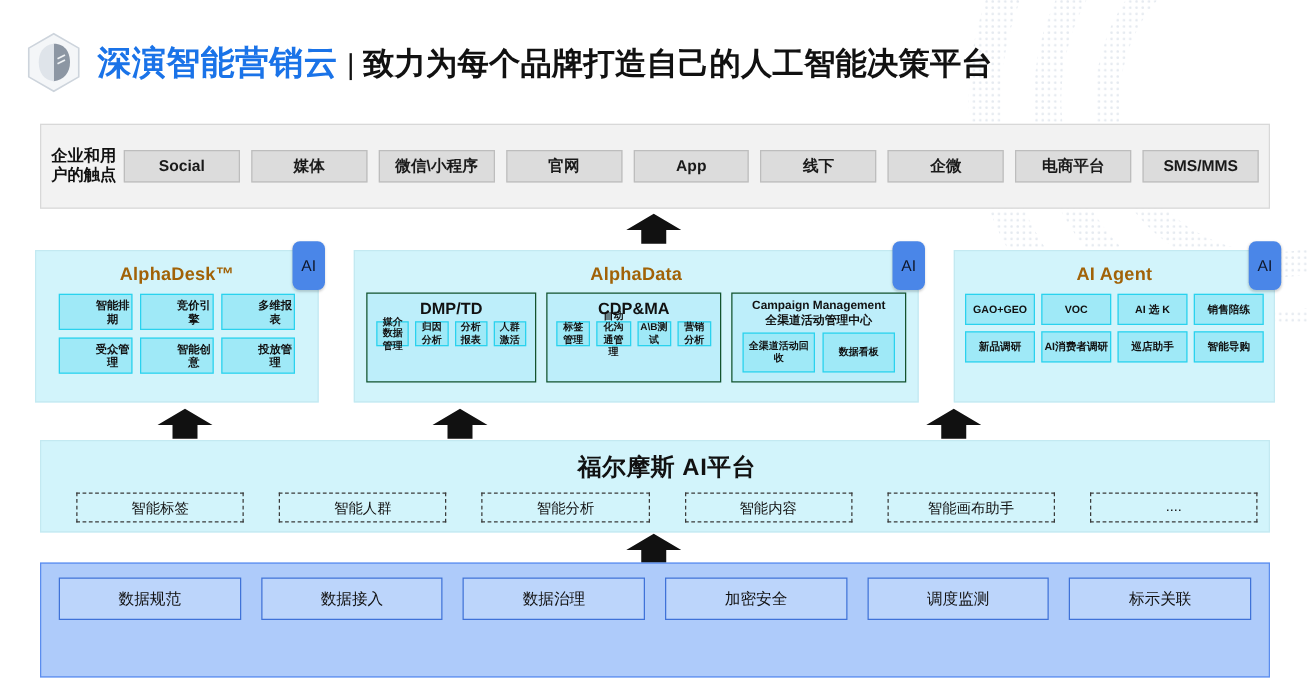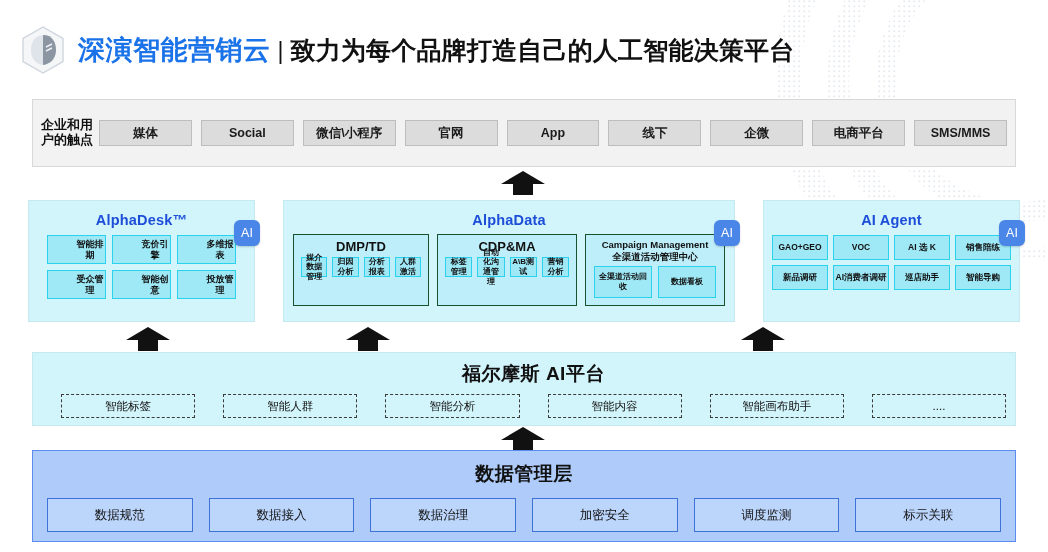--- a/index.html
+++ b/index.html
@@ -43,29 +43,28 @@
     font-size:12.5px; font-weight:bold; color:#1a1a1a; white-space:nowrap;
   }
 
   
   .product-row{ position:absolute; left:28px; top:200px; width:992px; height:122px; }
   .panel{
     position:absolute; top:0; height:122px;
     background:#d2f4fb; border:1px solid #c3e9f1;
   }
   .panel-title{
-    text-align:center; font-size:14.5px; font-weight:bold; color:#1d4ed8;
+    text-align:center; font-size:14.5px; font-weight:bold; color:#a16207;
     padding-top:11px; letter-spacing:.2px;
   }
   .ai-badge{
-    position:absolute; top:-8px; right:-6px; width:26px; height:26px;
-    background:#4a86e8; border-radius:6px; color:#ffffff; font-size:12.5px;
+    position:absolute; top:-8px; right:-6px; width:26px; height:39px;
+    background:#4a86e8; border-radius:6px; color:#0f172a; font-size:12.5px;
     display:flex; align-items:center; justify-content:center; font-weight:400;
     box-shadow:0 1px 2px rgba(0,0,0,.18);
-    margin-top:27px;
   }
   .cell{
     background:#9fe9f7; border:1px solid #2ad2ee;
     display:flex; align-items:center; justify-content:center; text-align:center;
     font-size:9px; font-weight:bold; color:#111; line-height:1.2; padding:1px;
   }
 
   
   #p-desk{ left:0; width:227px; }
   #p-desk .grid{
@@ -158,22 +157,22 @@
     <div class="title-line">
       <span class="brand">深演智能营销云</span>
       <span class="sep">|</span>
       <span class="tagline">致力为每个品牌打造自己的人工智能决策平台</span>
     </div>
   </div>
 
   <div class="touch-band">
     <div class="touch-label">企业和用户的触点</div>
     <div class="touch-items">
+      <div class="touch-btn">Social</div>
       <div class="touch-btn">媒体</div>
-      <div class="touch-btn">Social</div>
       <div class="touch-btn">微信\小程序</div>
       <div class="touch-btn">官网</div>
       <div class="touch-btn">App</div>
       <div class="touch-btn">线下</div>
       <div class="touch-btn">企微</div>
       <div class="touch-btn">电商平台</div>
       <div class="touch-btn">SMS/MMS</div>
     </div>
   </div>
 
@@ -271,21 +270,20 @@
       <div class="dash-item">智能画布助手</div>
       <div class="dash-item">....</div>
     </div>
   </div>
 
   <svg class="arrow" style="left:500px; top:426px;" viewBox="0 0 46 26">
     <polygon points="23,1 45,14 33,14 33,25 13,25 13,14 1,14" fill="#111111"></polygon>
   </svg>
 
   <div class="datalayer">
-    <div class="dl-title">数据管理层</div>
     <div class="dl-items">
       <div class="dl-item">数据规范</div>
       <div class="dl-item">数据接入</div>
       <div class="dl-item">数据治理</div>
       <div class="dl-item">加密安全</div>
       <div class="dl-item">调度监测</div>
       <div class="dl-item">标示关联</div>
     </div>
   </div>
 

